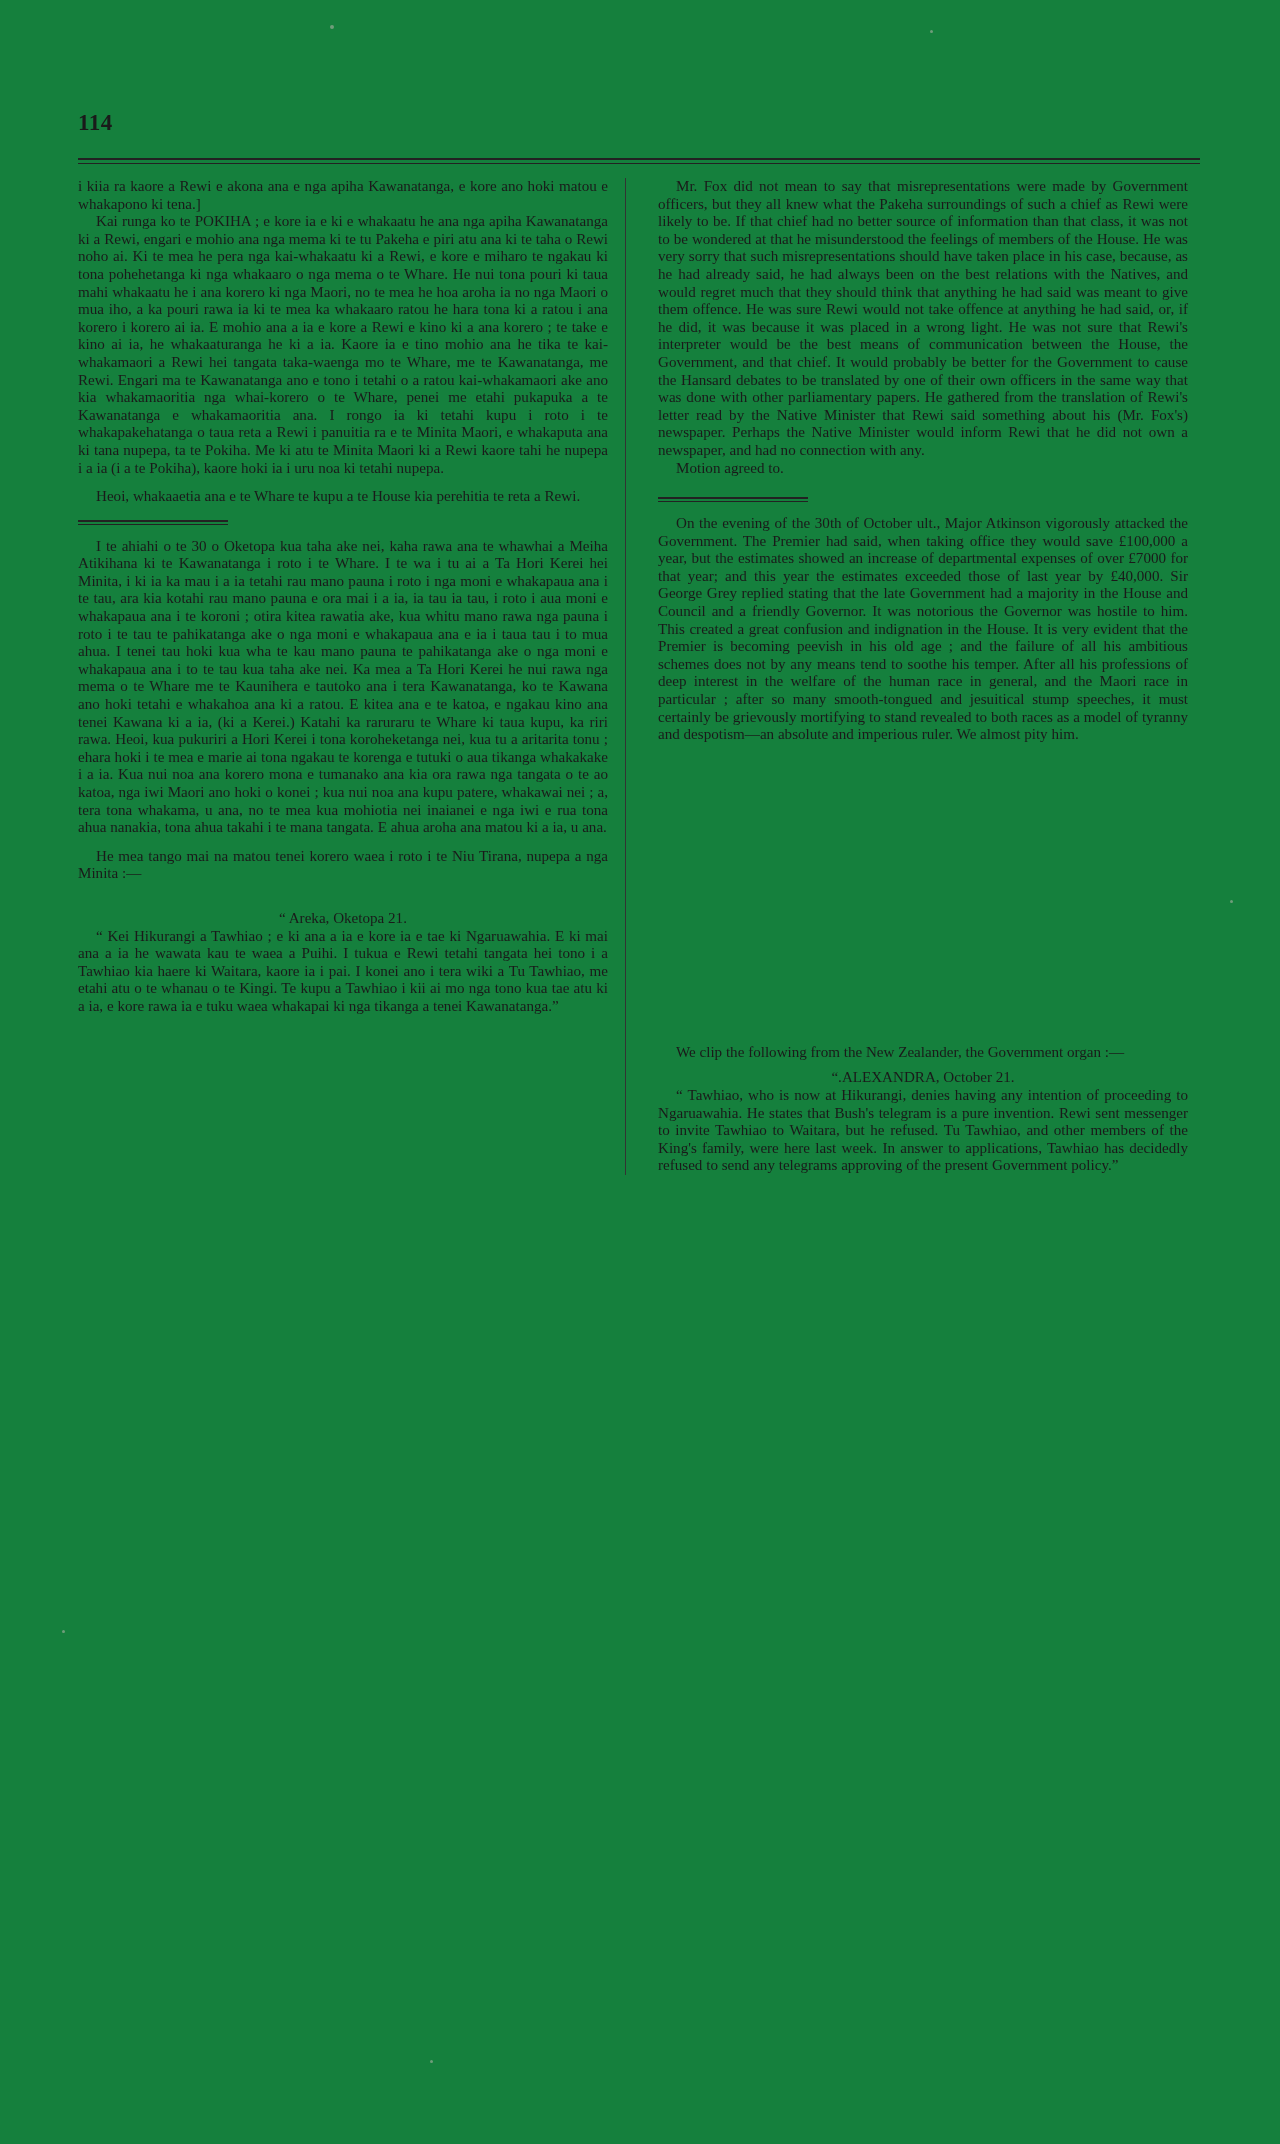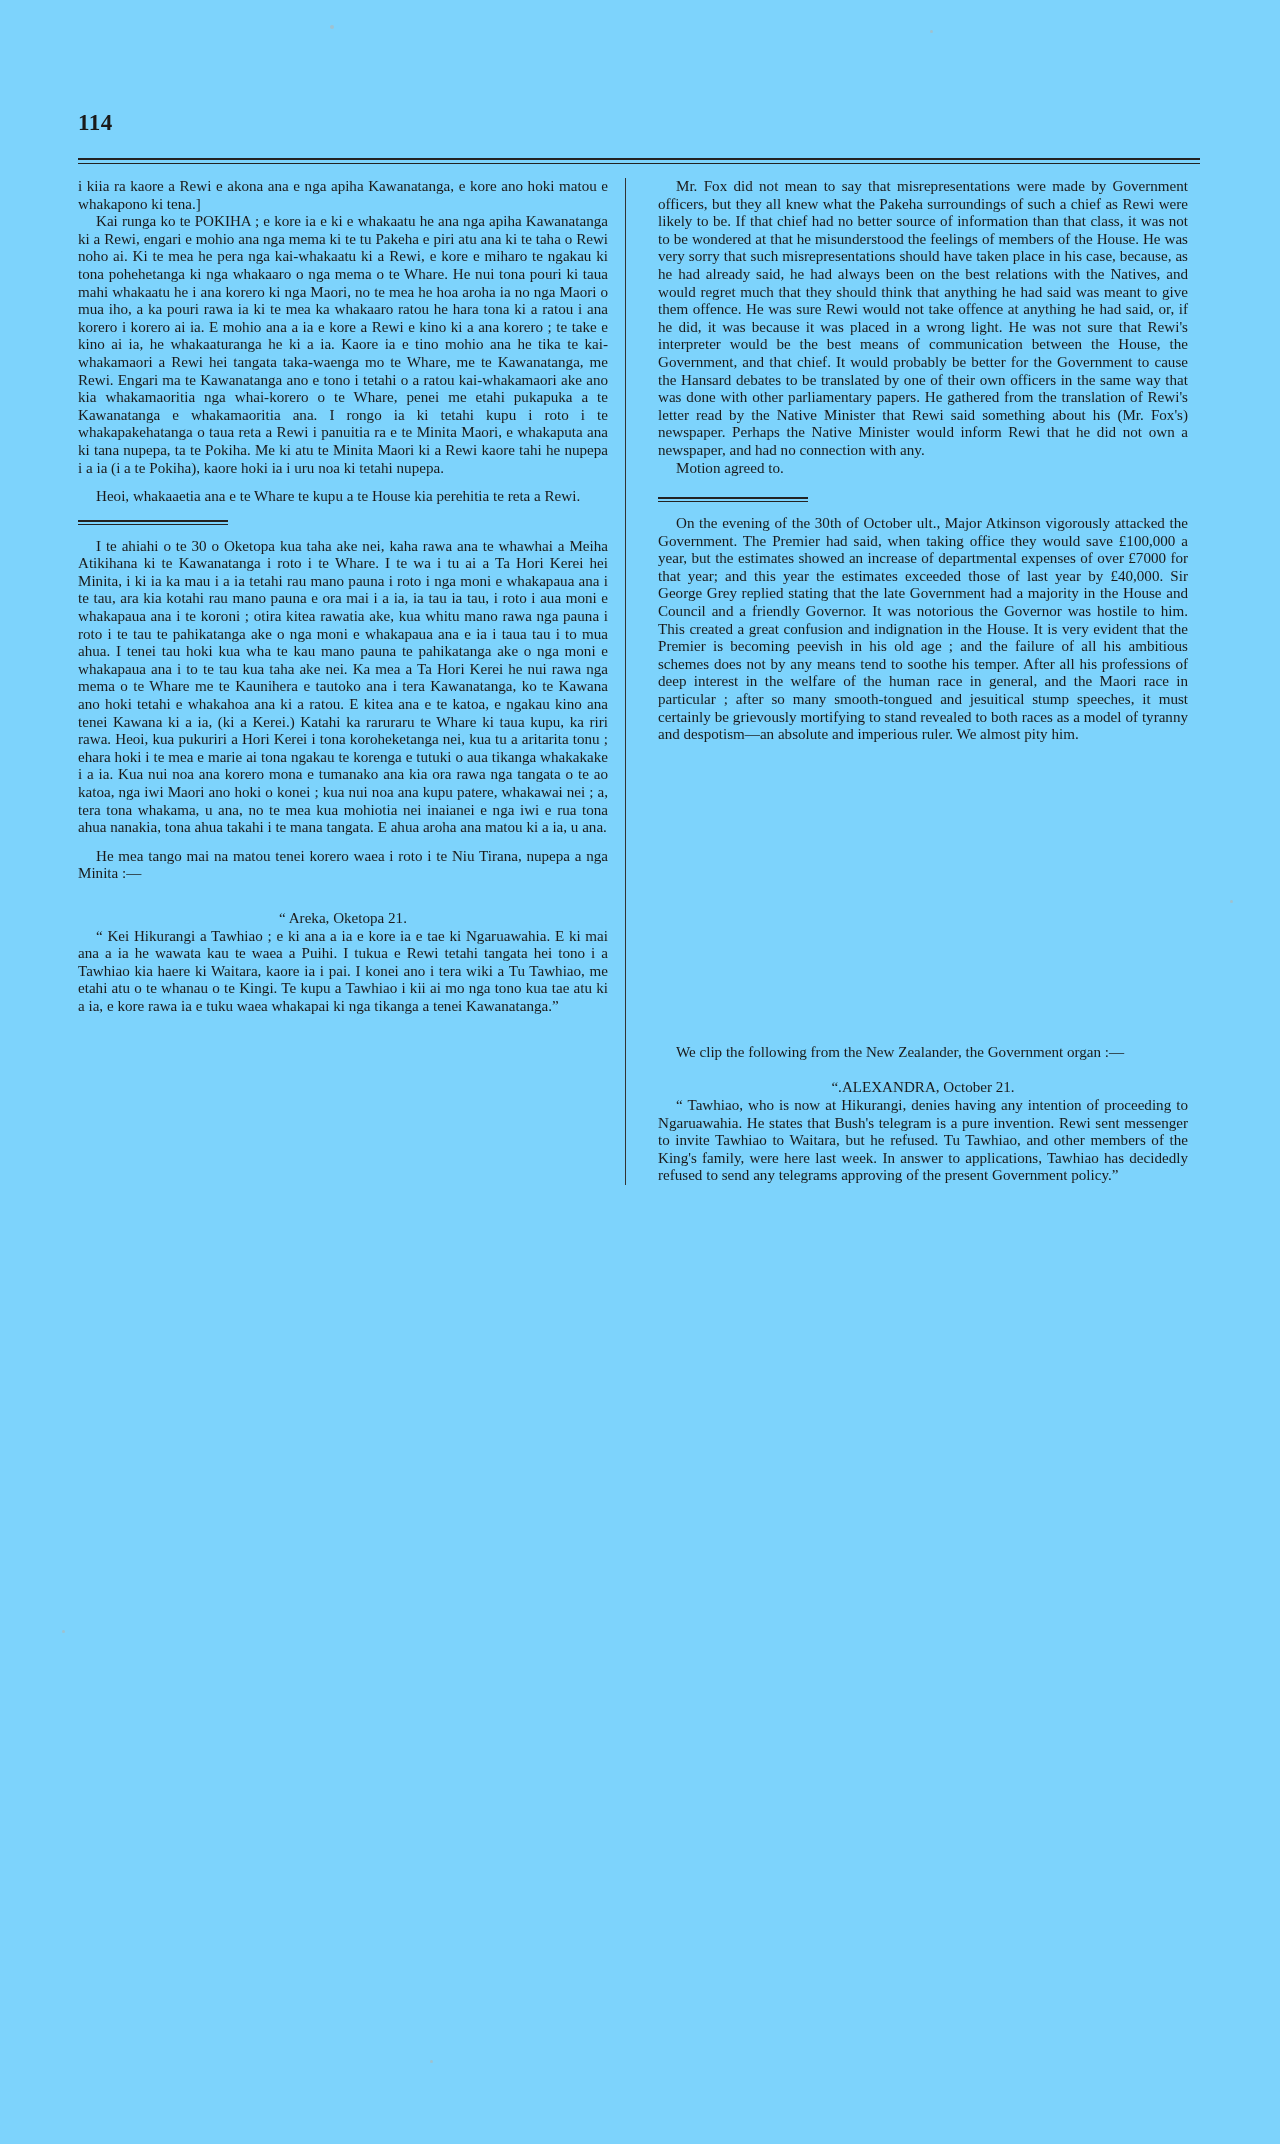--- a/index.html
+++ b/index.html
@@ -13,21 +13,21 @@
     font-family: "Liberation Serif", serif;
     color: #1a1a1a;
     position: relative;
     overflow: hidden;
   }
   .page {
     position: absolute;
     left: 0; top: 0;
     width: 1280px;
     height: 2144px;
-    background: #7dd3fc;
+    background: #15803d;
   }
   .page-inner {
     position: absolute;
     left: 78px;
     top: 96px;
     width: 1122px;
   }
   
   .masthead {
     position: relative;
@@ -131,21 +131,21 @@
         <p class="indent">“ Kei Hikurangi a Tawhiao ; e ki ana a ia e kore ia e tae ki Ngaruawahia. E ki mai ana a ia he wawata kau te waea a Puihi. I tukua e Rewi tetahi tangata hei tono i a Tawhiao kia haere ki Waitara, kaore ia i pai. I konei ano i tera wiki a Tu Tawhiao, me etahi atu o te whanau o te Kingi. Te kupu a Tawhiao i kii ai mo nga tono kua tae atu ki a ia, e kore rawa ia e tuku waea whakapai ki nga tikanga a tenei Kawanatanga.”</p>
       </div>
 
       <div class="col right">
         <p class="indent">Mr. Fox did not mean to say that misrepresentations were made by Government officers, but they all knew what the Pakeha surroundings of such a chief as Rewi were likely to be. If that chief had no better source of information than that class, it was not to be wondered at that he misunderstood the feelings of members of the House. He was very sorry that such misrepresentations should have taken place in his case, because, as he had already said, he had always been on the best relations with the Natives, and would regret much that they should think that anything he had said was meant to give them offence. He was sure Rewi would not take offence at anything he had said, or, if he did, it was because it was placed in a wrong light. He was not sure that Rewi's interpreter would be the best means of communication between the House, the Government, and that chief. It would probably be better for the Government to cause the Hansard debates to be translated by one of their own officers in the same way that was done with other parliamentary papers. He gathered from the translation of Rewi's letter read by the Native Minister that Rewi said something about his (Mr. Fox's) newspaper. Perhaps the Native Minister would inform Rewi that he did not own a newspaper, and had no connection with any.</p>
         <p class="indent">Motion agreed to.</p>
         <div class="hr-short c" style="margin-top:20px"></div>
         <p class="indent">On the evening of the 30th of October ult., Major Atkinson vigorously attacked the Government. The Premier had said, when taking office they would save £100,000 a year, but the estimates showed an increase of departmental expenses of over £7000 for that year; and this year the estimates exceeded those of last year by £40,000. Sir George Grey replied stating that the late Government had a majority in the House and Council and a friendly Governor. It was notorious the Governor was hostile to him. This created a great confusion and indignation in the House. It is very evident that the Premier is becoming peevish in his old age ; and the failure of all his ambitious schemes does not by any means tend to soothe his temper. After all his professions of deep interest in the welfare of the human race in general, and the Maori race in particular ; after so many smooth-tongued and jesuitical stump speeches, it must certainly be grievously mortifying to stand revealed to both races as a model of tyranny and despotism—an absolute and imperious ruler. We almost pity him.</p>
         <div style="height:300px"></div>
         <p class="indent">We clip the following from the New Zealander, the Government organ :—</p>
-        <p class="center" style="margin-top:18px">“.ALEXANDRA, October 21.</p>
+        <p class="center" style="margin-top:8px">“.ALEXANDRA, October 21.</p>
         <p class="indent">“ Tawhiao, who is now at Hikurangi, denies having any intention of proceeding to Ngaruawahia. He states that Bush's telegram is a pure invention. Rewi sent messenger to invite Tawhiao to Waitara, but he refused. Tu Tawhiao, and other members of the King's family, were here last week. In answer to applications, Tawhiao has decidedly refused to send any telegrams approving of the present Government policy.”</p>
       </div>
     </div>
 
   </div>
 
   <div class="speckle" style="left:330px;top:25px;width:4px;height:4px;"></div>
   <div class="speckle" style="left:930px;top:30px;width:3px;height:3px;"></div>
   <div class="speckle" style="left:62px;top:1630px;width:3px;height:3px;"></div>
   <div class="speckle" style="left:1230px;top:900px;width:3px;height:3px;"></div>

